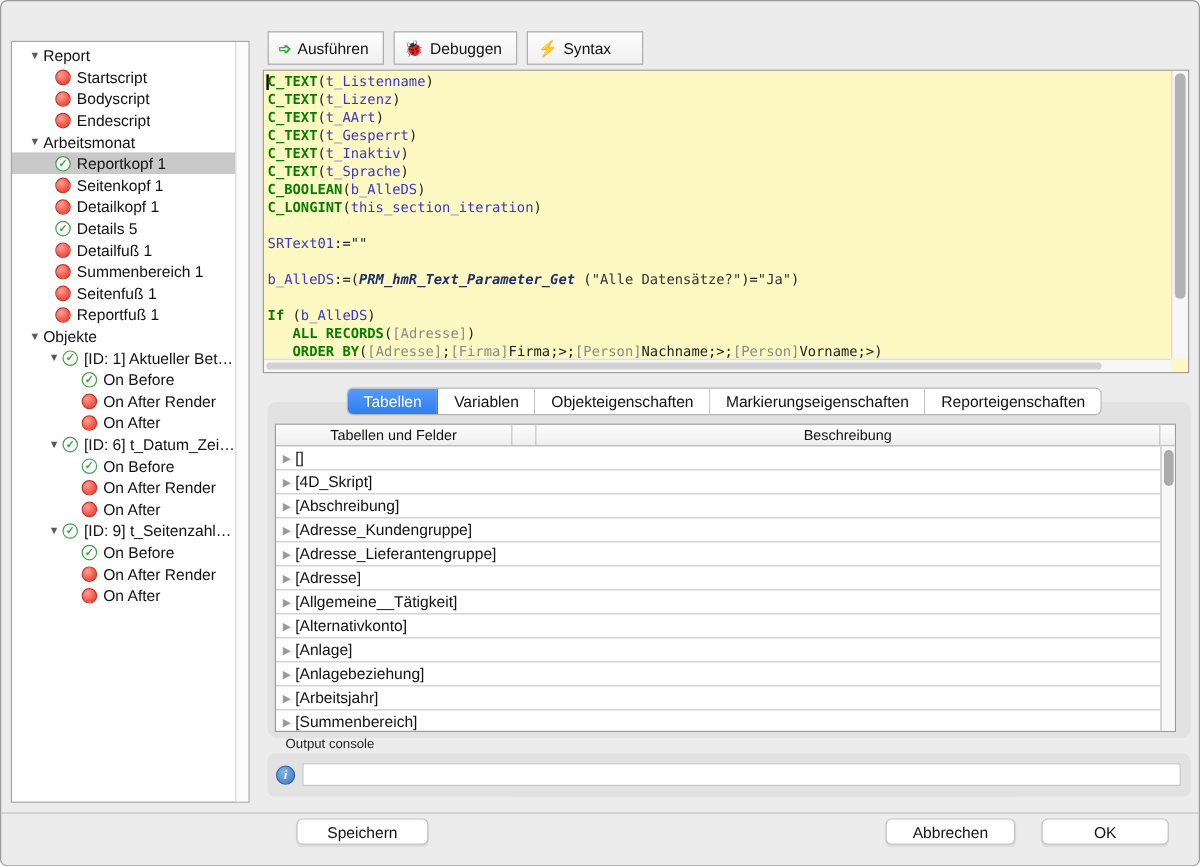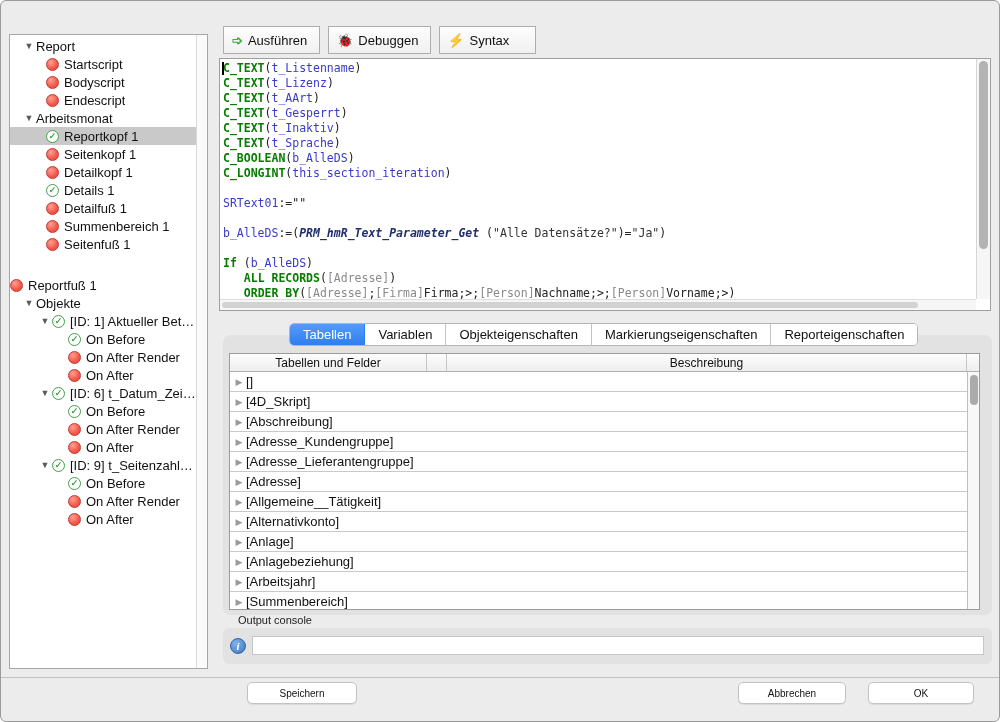--- a/index.html
+++ b/index.html
@@ -52,21 +52,21 @@
     font-size:13px; color:#111; cursor:default;
   }
   .tbtn .ticon{ font-size:13px; line-height:13px; }
   .ticon.run{ color:#3fae39; font-weight:bold; }
   .ticon.bug{ color:#4c9e3f; }
   .ticon.bolt{ color:#f5c33b; text-shadow:0 0 1px #c79a20; }
 
   
   .editor{
     position:absolute; left:218px; top:57px; width:772px; height:253px;
-    background:#ffffff; border:1px solid #9f9f9f; overflow:hidden;
+    background:#fef9c3; border:1px solid #9f9f9f; overflow:hidden;
   }
   .code{ position:absolute; left:3px; top:2px; right:16px;
     font-family:"DejaVu Sans Mono", monospace; font-size:11.5px; line-height:15px;
     white-space:pre; }
   .caret{ position:absolute; left:2px; top:3px; width:2px; height:13px; background:#000; }
   .seg-kw{ color:#067d00; font-weight:bold; }
   .seg-var{ color:#3a3ac8; }
   .seg-plain{ color:#222; }
   .seg-table{ color:#8a8a8a; }
   .seg-method{ color:#20306e; font-weight:bold; font-style:italic; }
@@ -137,21 +137,21 @@
   .console-input{
     position:absolute; left:29px; top:8px; right:8px; height:19px;
     background:#ffffff; border:1px solid #c6c6c6; font-size:12px; padding:0 4px;
     font-family:"Liberation Sans", sans-serif;
   }
 
   
   .footer-divider{ position:absolute; left:0; top:676px; width:100%; height:1px; background:#c2c2c2; }
   .btn{
     position:absolute; top:681px; height:22px; background:#ffffff;
-    border:1px solid #c3c3c3; border-radius:5px; font-size:10px; color:#111;
+    border:1px solid #c3c3c3; border-radius:5px; font-size:13px; color:#111;
     box-shadow:0 1px 1px rgba(0,0,0,0.08); cursor:default;
     font-family:"Liberation Sans", sans-serif;
   }
   .btn.save{ left:246px; width:110px; }
   .btn.cancel{ left:737px; width:108px; }
   .btn.ok{ left:867px; width:106px; }
 </style>
 </head>
 <body>
 
@@ -187,35 +187,35 @@
         <div class="tree-row" style="padding-left: 36px;">
           <span class="dot red"></span>
           <span class="tree-label">Seitenkopf 1</span>
         </div>
         <div class="tree-row" style="padding-left: 36px;">
           <span class="dot red"></span>
           <span class="tree-label">Detailkopf 1</span>
         </div>
         <div class="tree-row" style="padding-left: 36px;">
           <span class="dot green">✓</span>
-          <span class="tree-label">Details 1</span>
+          <span class="tree-label">Details 5</span>
         </div>
         <div class="tree-row" style="padding-left: 36px;">
           <span class="dot red"></span>
           <span class="tree-label">Detailfuß 1</span>
         </div>
         <div class="tree-row" style="padding-left: 36px;">
           <span class="dot red"></span>
           <span class="tree-label">Summenbereich 1</span>
         </div>
         <div class="tree-row" style="padding-left: 36px;">
           <span class="dot red"></span>
           <span class="tree-label">Seitenfuß 1</span>
         </div>
-        <div class="tree-row" style=" margin-top: 23px;">
+        <div class="tree-row" style="padding-left: 36px;">
           <span class="dot red"></span>
           <span class="tree-label">Reportfuß 1</span>
         </div>
         <div class="tree-row" style="padding-left: 12px;">
           <span class="tri">▼</span>
           <span class="tree-label">Objekte</span>
         </div>
         <div class="tree-row" style="padding-left: 28px;">
           <span class="tri">▼</span>
           <span class="dot green">✓</span>

